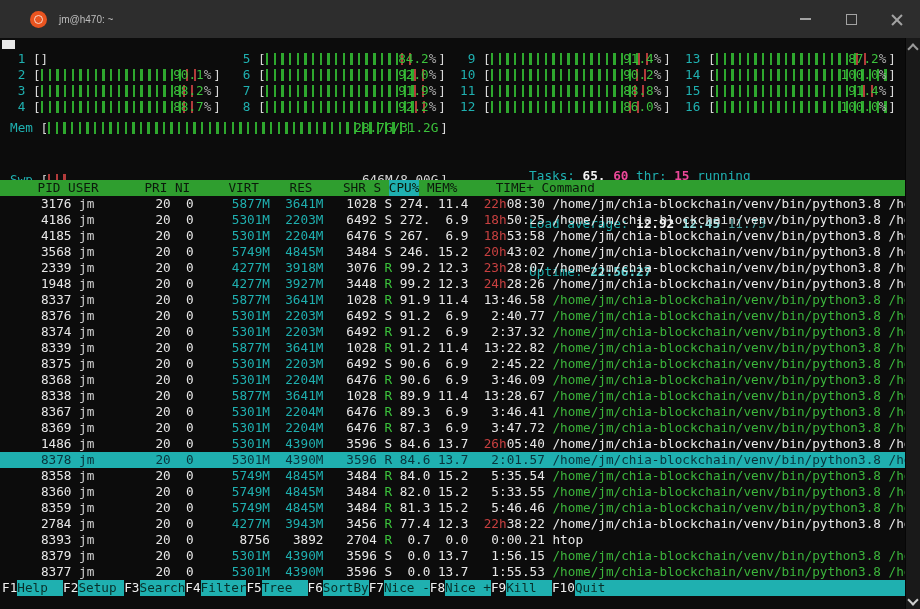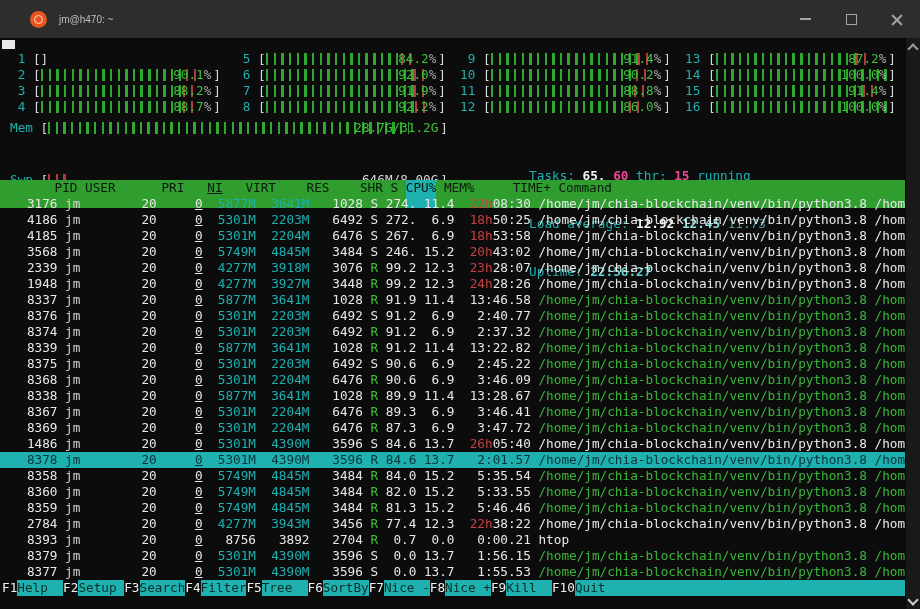--- a/index.html
+++ b/index.html
@@ -59,30 +59,30 @@
   .sline{height:16px;}
   .tlabel{color:#1fb0b0;}
   .twhite{color:#f4f4f4;font-weight:bold;}
   .tgreen{color:#ec4899;font-weight:bold;}
   .tcyan1{color:#8fdede;font-weight:bold;margin-top:11px;}
   .tcyan2{color:#4a9c9c;}
   .tup{color:#5fd2d2;font-weight:bold;}
   .sp{margin-left:1ch;}
 
   
-  .thead{position:absolute;left:0;right:15px;top:142px;height:28px;background:#2f9e2f;
-    color:#0b1a0b;display:flex;padding-left:24px;white-space:pre;}
+  .thead{position:absolute;left:0;right:15px;top:142px;height:16px;background:#2f9e2f;
+    color:#0b1a0b;display:flex;padding-left:7px;white-space:pre;}
   .hcell.sort{background:#1fb0b0;}
   .rows{position:absolute;left:0;right:15px;top:158px;}
-  .prow{display:flex;height:16px;padding-left:4px;white-space:pre;}
+  .prow{display:flex;height:16px;padding-left:18px;white-space:pre;}
   .c-pid{width:7ch;text-align:right;}
   .c-user{width:9ch;margin-left:1ch;color:#cfcfcf;}
   .thead .c-user{color:inherit;}
   .c-pri{width:3ch;margin-left:1ch;text-align:left;}
-  .c-ni{width:4ch;margin-left:1ch;text-align:right;text-decoration:underline;}
+  .c-ni{width:4ch;margin-left:1ch;}
   .c-virt,.c-res{width:6ch;margin-left:1ch;text-align:right;}
   .c-shr{width:6ch;margin-left:1ch;text-align:right;}
   .c-s{width:1ch;margin-left:1ch;text-align:center;}
   .c-cpu,.c-mem{width:4ch;margin-left:1ch;text-align:right;}
   .c-time{width:9ch;margin-left:1ch;display:inline-flex;justify-content:flex-end;}
   .c-cmd{margin-left:1ch;flex:1;overflow:hidden;text-align:left;}
   .teal{color:#1fb0b0;}
   .stR{color:#3cc23c;}
   .tred{color:#c84040;}
   .cmd-thread{color:#3cb53c;}

